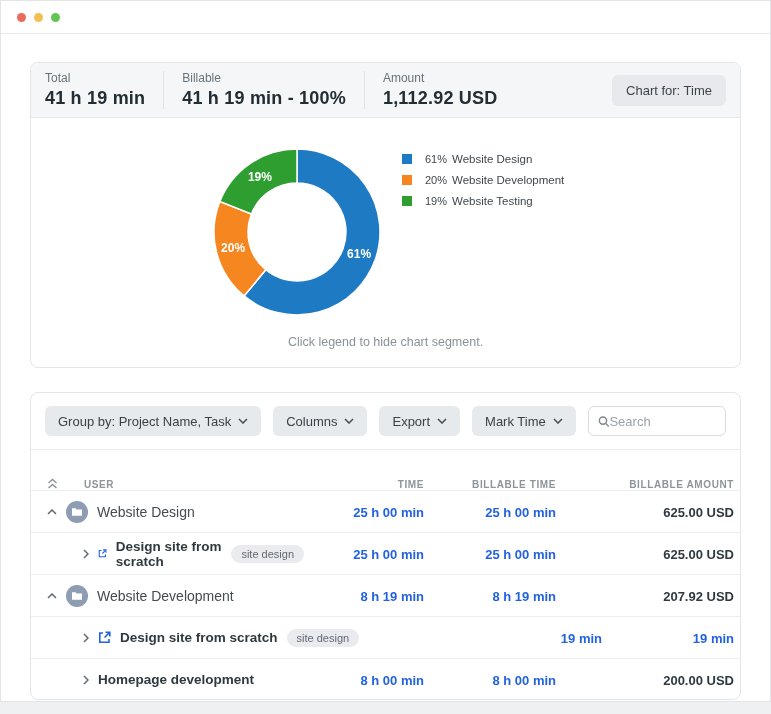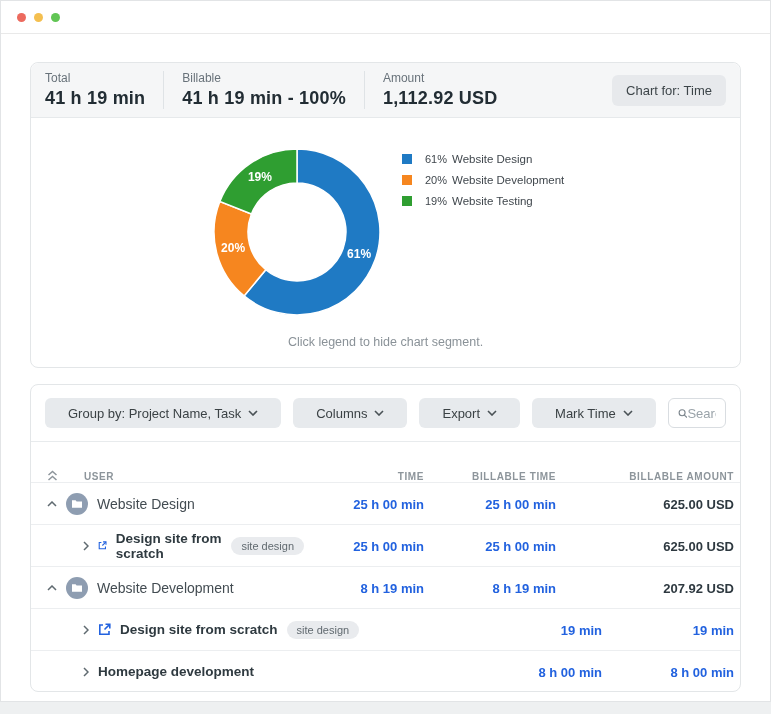--- a/index.html
+++ b/index.html
@@ -18,21 +18,21 @@
   .topbar {
     height:33px; background:#ffffff; border-bottom:1px solid #e9e9e9;
     display:flex; align-items:center; padding-left:16px; gap:8px;
   }
   .dot { width:9px; height:9px; border-radius:50%; }
   
   .content { padding:28px 29px 0; }
   .card {
     border:1px solid #e3e6e8; border-radius:8px; background:#fff; width:711px;
   }
-  .card1 { height:306px; margin-bottom:16px; }
+  .card1 { height:306px; margin-bottom:24px; }
   
   .summary-row {
     display:flex; align-items:center; height:55px;
     background:#f5f6f7; border-bottom:1px solid #e6e9eb;
     border-radius:8px 8px 0 0; padding:0 14px;
   }
   .stat { padding:0 18px 0 0; margin-right:18px; border-right:1px solid #dfe3e6; }
   .stat:nth-child(3) { border-right:none; }
   .stat-label { font-size:12px; color:#68727a; margin-bottom:3px; }
   .stat-value { font-size:18px; font-weight:700; color:#222d34; letter-spacing:.2px; }
@@ -52,21 +52,21 @@
   .legend-label { font-size:11.5px; color:#40474d; }
   .chart-hint {
     position:absolute; top:217px; width:100%; text-align:center;
     font-size:12.5px; color:#8a9298;
   }
   
   .card2 { height:308px; }
   .toolbar { display:flex; align-items:center; height:56px; padding:0 14px; gap:12px; }
   .tbtn {
     background:#e7eaed; border:none; border-radius:6px; height:30px;
-    font-family:inherit; font-size:13px; color:#3b4245; padding:0 23px;
+    font-family:inherit; font-size:13px; color:#3b4245; padding:0 13px;
     display:flex; align-items:center; gap:7px; cursor:pointer; white-space:nowrap;
   }
   .search-box {
     margin-left:auto; width:176px; height:30px; border:1px solid #d9dde1; border-radius:6px;
     display:flex; align-items:center; padding:0 9px; background:#fff;
   }
   .search-box input {
     border:none; outline:none; font-family:inherit; font-size:13px; color:#3b4245; width:100%;
   }
   .search-box input::placeholder { color:#9aa3a9; }
@@ -292,17 +292,18 @@
         <div class="name-cell indent">
           <span class="tog">
             <svg width="6" height="10">
                 <polyline points="1,1 5,5 1,9" fill="none" stroke="#5f6a70" stroke-width="1.5"></polyline>
               </svg>
           </span>
           <span class="task-name">Homepage development</span>
         </div>
         <div class="c-time"><a class="time-link">8 h 00 min</a></div>
         <div class="c-btime"><a class="time-link">8 h 00 min</a></div>
+        <div class="c-amount"><span class="amount">200.00 USD</span></div>
       </div>
 
     </div>
   </div>
 </div>
 
 </body></html>

